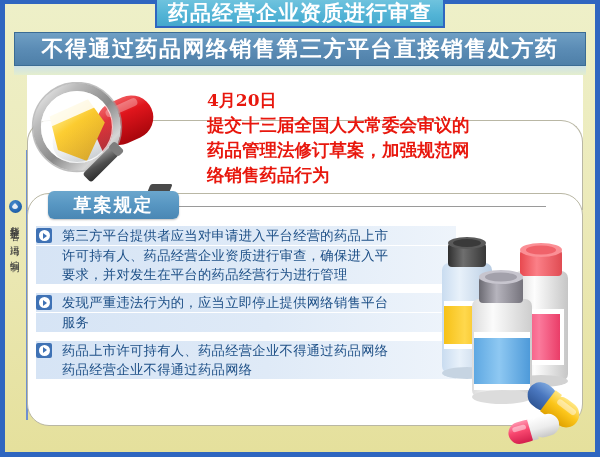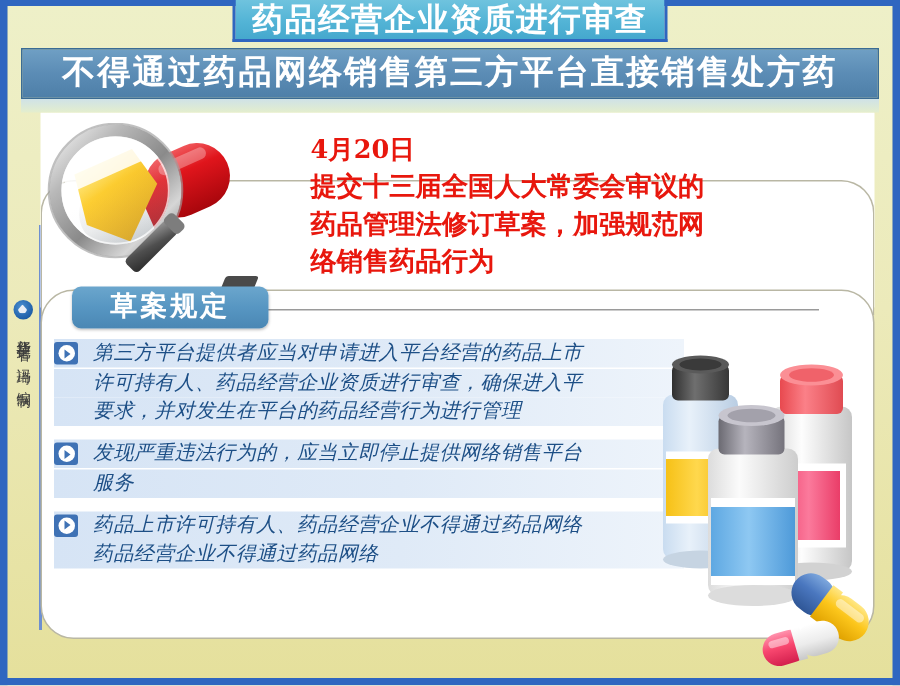--- a/index.html
+++ b/index.html
@@ -209,21 +209,20 @@
     z-index: 9;
   }
 
   
   .bullets {
     position: absolute;
     left: 36px;
     top: 226px;
     width: 420px;
     z-index: 11;
-    font-style: italic;
   }
   .bullet-item {
     margin-bottom: 9px;
     position: relative;
   }
   .bline {
     display: block;
     background: linear-gradient(90deg,#d6e4f5 0%, #dfeaf7 55%, #eef4fb 100%);
     color: #1d4f86;
     font-size: 13.3px;

